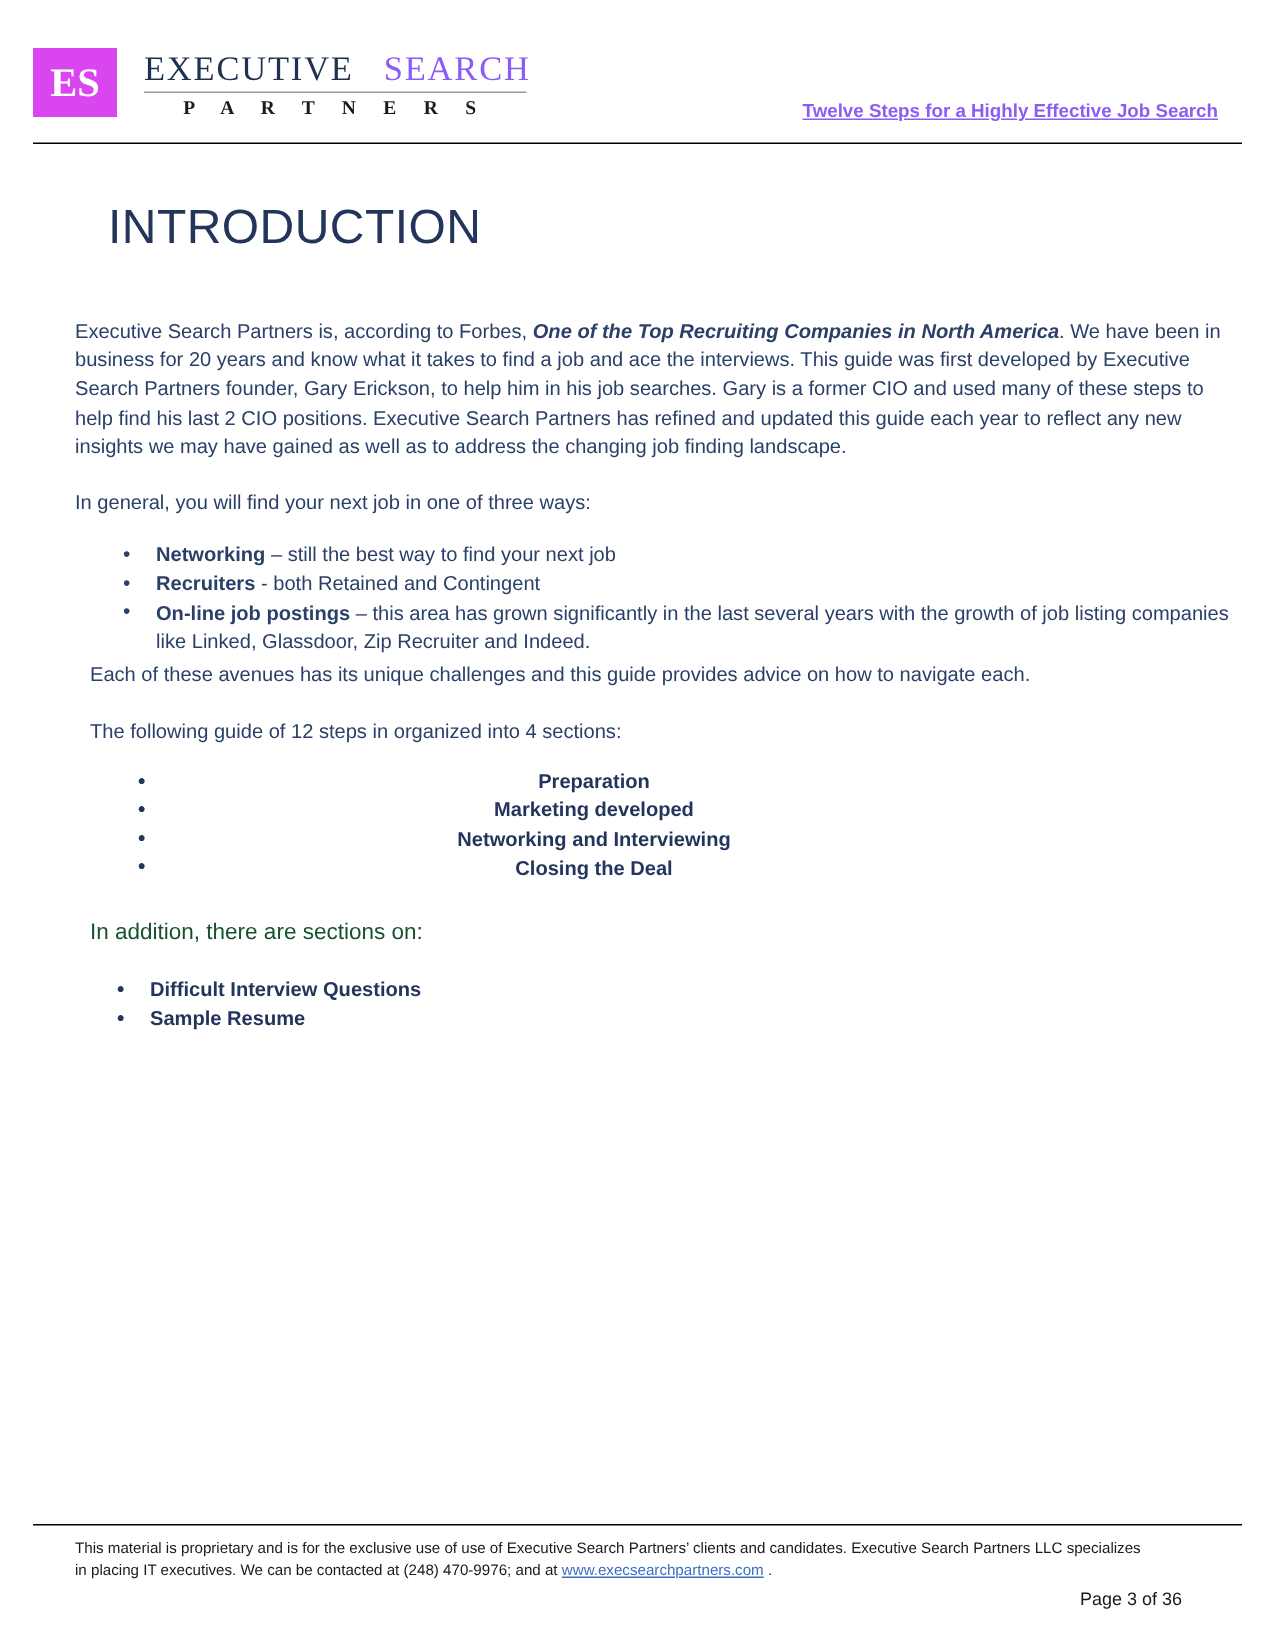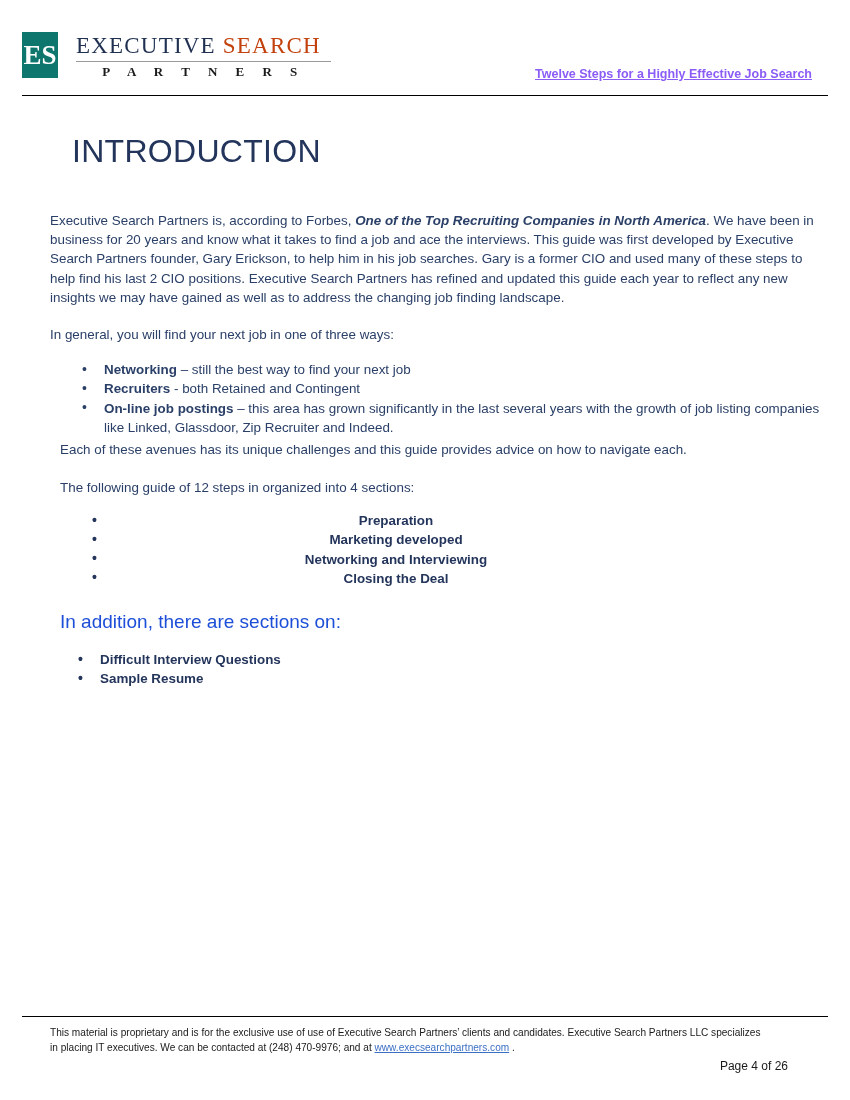--- a/index.html
+++ b/index.html
@@ -32,23 +32,23 @@
     height: 96px;
   }
   .logo-block {
     position: absolute;
     left: 22px;
     top: 32px;
     display: flex;
     align-items: flex-start;
   }
   .logo-mark {
-    width: 36px;
+    width: 56px;
     height: 46px;
-    background: #0f766e;
+    background: #d946ef;
     color: #ffffff;
     font-family: "Liberation Serif", serif;
     font-size: 27px;
     font-weight: 700;
     display: flex;
     align-items: center;
     justify-content: center;
     letter-spacing: 0px;
     line-height: 1;
   }
@@ -62,24 +62,24 @@
     letter-spacing: 1.2px;
     line-height: 1.05;
     white-space: nowrap;
   }
   .wm-exec {
     color: #1f3050;
     font-variant: small-caps;
     text-transform: uppercase;
   }
   .wm-search {
-    color: #c2410c;
+    color: #8b5cf6;
     font-variant: small-caps;
     text-transform: uppercase;
-    margin-left: 7px;
+    margin-left: 20px;
   }
   .wordmark-rule {
     height: 1px;
     background: #9a9a9a;
     margin: 3px 0 2px 0;
     width: 255px;
   }
   .wordmark-bottom {
     font-family: "Liberation Serif", serif;
     font-size: 13px;
@@ -231,23 +231,23 @@
     top: 511px;
     width: 600px;
     text-align: center;
   }
 
   .para-inaddition {
     position: absolute;
     left: 60px;
     top: 612px;
     width: 700px;
-    font-size: 19px;
-    line-height: 19.3px;
-    color: #1d4ed8;
+    font-size: 15px;
+    line-height: 19.3px;
+    color: #14532d;
   }
   .extra-list-wrap {
     position: absolute;
     left: 64px;
     top: 623px;
     width: 600px;
   }
 
   
   .footer-rule {
@@ -336,15 +336,15 @@
     </ul>
 
   </div>
 
   <div class="footer-rule"></div>
 
   <div class="footer-text">
     <span>This material is proprietary and is for the exclusive use of use of Executive Search Partners’ clients and candidates. Executive Search Partners LLC specializes in placing IT executives.   We can be contacted at (248) 470-9976; and at </span><a class="footer-link" href="#">www.execsearchpartners.com</a><span> .</span>
   </div>
 
-  <div class="page-number">Page 4  of 26</div>
+  <div class="page-number">Page 3  of 36</div>
 
 </div>
 
 </body></html>

